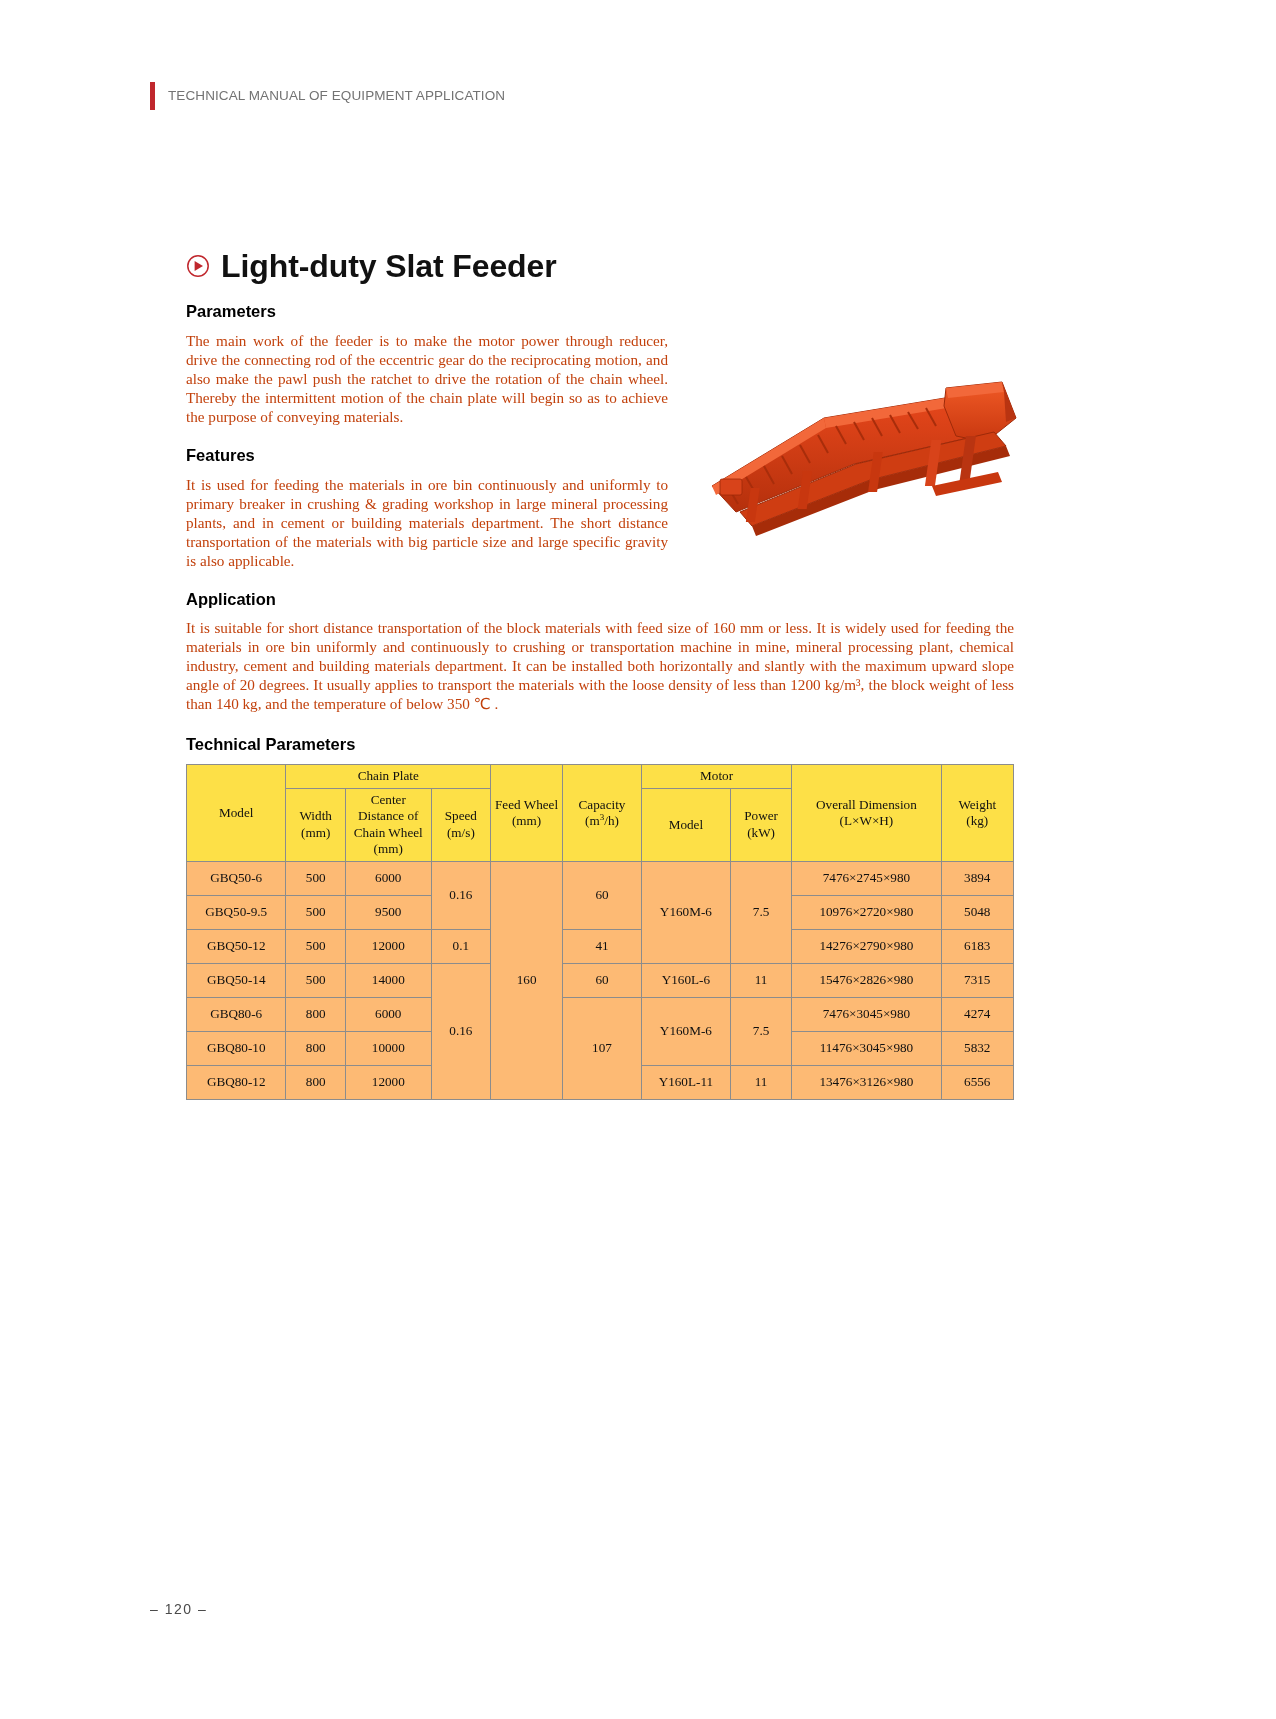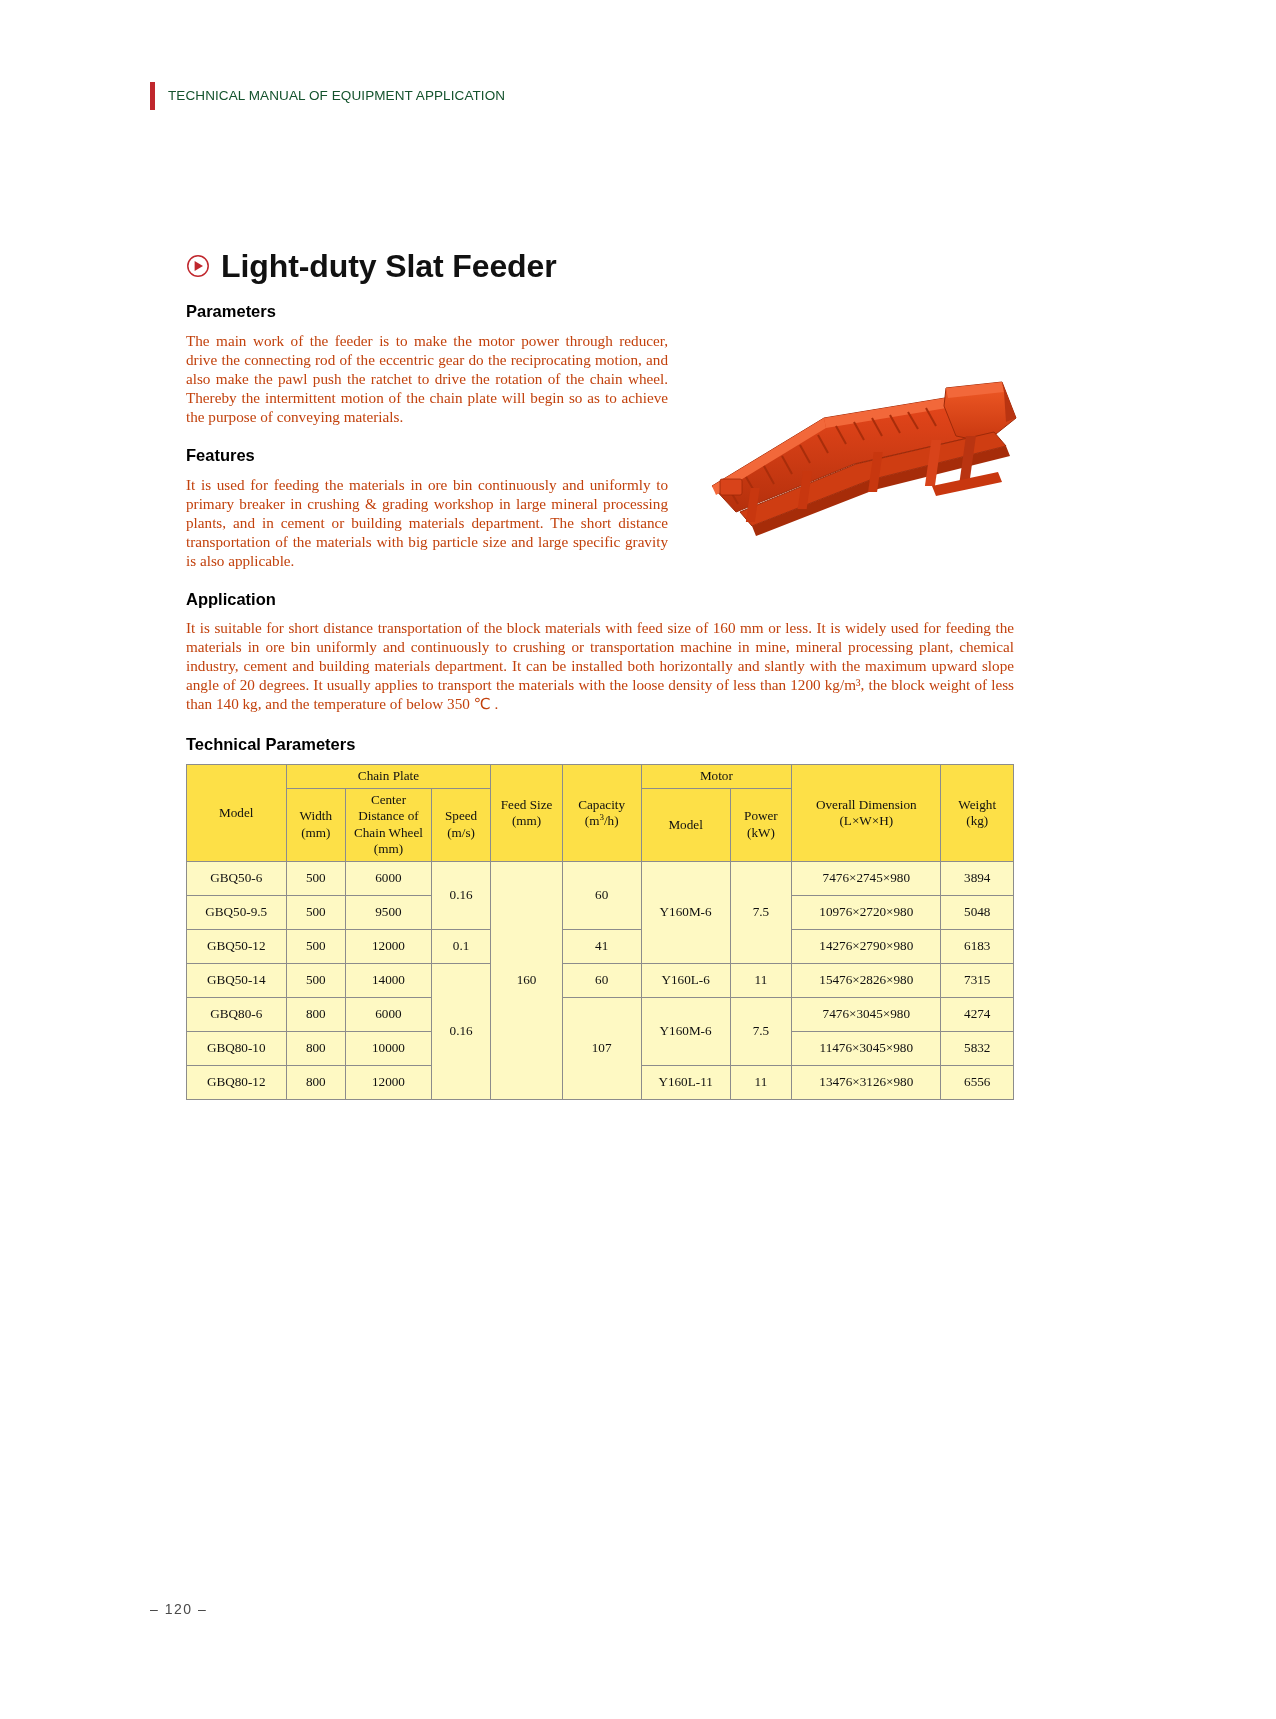--- a/index.html
+++ b/index.html
@@ -26,21 +26,21 @@
     height: 28px;
   }
   .header-rule {
     width: 5px;
     background: #c0272d;
     margin-right: 13px;
   }
   .header-text {
     font-size: 13.5px;
     letter-spacing: 0.1px;
-    color: #14532d;
+    color: #737373;
     font-family: "Liberation Sans", sans-serif;
     line-height: 28px;
     white-space: nowrap;
     text-align: center;
   }
 
   
   .page {
     position: absolute;
     left: 186px;
@@ -127,21 +127,21 @@
     text-align: center;
     vertical-align: middle;
     padding: 3px 2px;
     line-height: 16.5px;
     font-weight: normal;
   }
   table.spec thead th {
     background: #fde047;
   }
   table.spec tbody td {
-    background: #fef9c3;
+    background: #fdba74;
     height: 27px;
   }
   sup { font-size: 9px; vertical-align: super; line-height: 0; }
 
   .col-model       { width: 102px; }
   .col-width       { width: 58px; }
   .col-center      { width: 86px; }
   .col-speed       { width: 58px; }
   .col-feed        { width: 72px; }
   .col-capacity    { width: 78px; }
@@ -251,21 +251,21 @@
 
   <div>
     <h3 class="table-heading">Technical Parameters</h3>
 
     <table class="spec">
       <thead>
         <tr>
           <th class="col-model" rowspan="2">Model</th>
           <th colspan="3">Chain Plate</th>
           <th class="col-feed" rowspan="2">
-            <span>Feed Size</span><br>
+            <span>Feed Wheel</span><br>
             <span>(mm)</span>
           </th>
           <th class="col-capacity" rowspan="2">
             <span>Capacity</span><br>
             <span><span>(m</span><sup>3</sup><span>/h)</span></span>
           </th>
           <th colspan="2">Motor</th>
           <th class="col-dimension" rowspan="2">
             <span>Overall  Dimension</span><br>
             <span>(L×W×H)</span>

